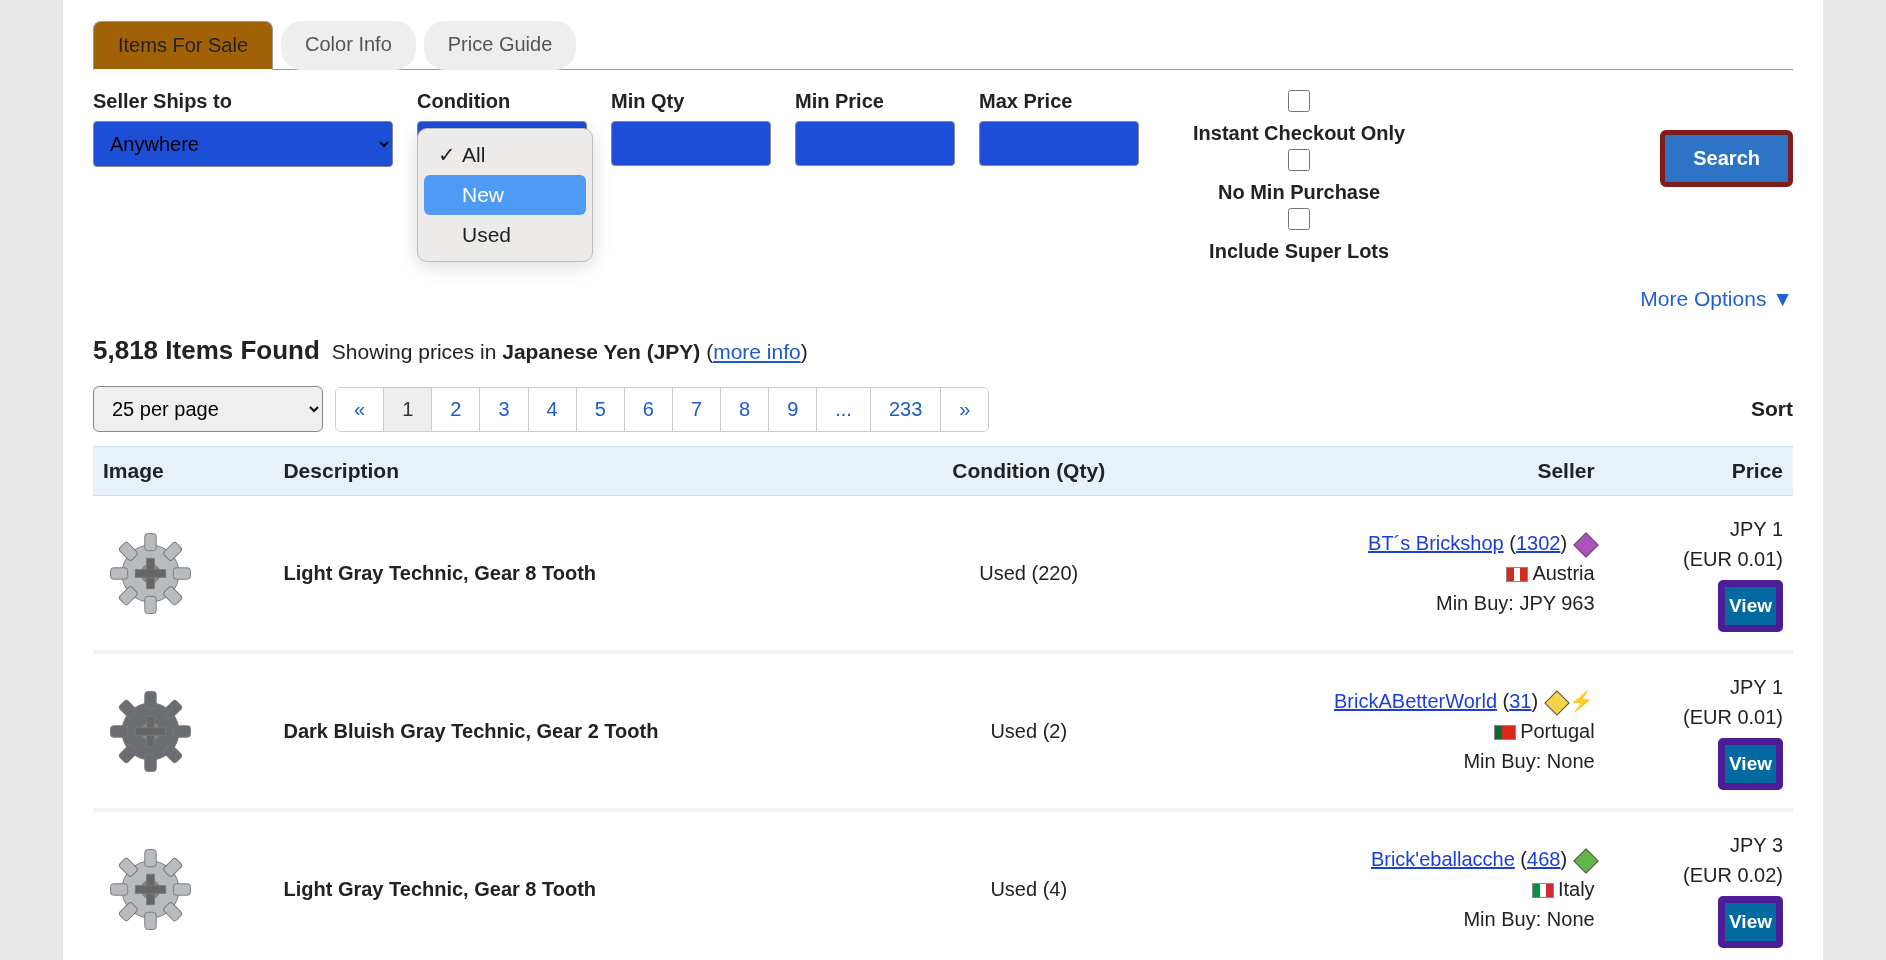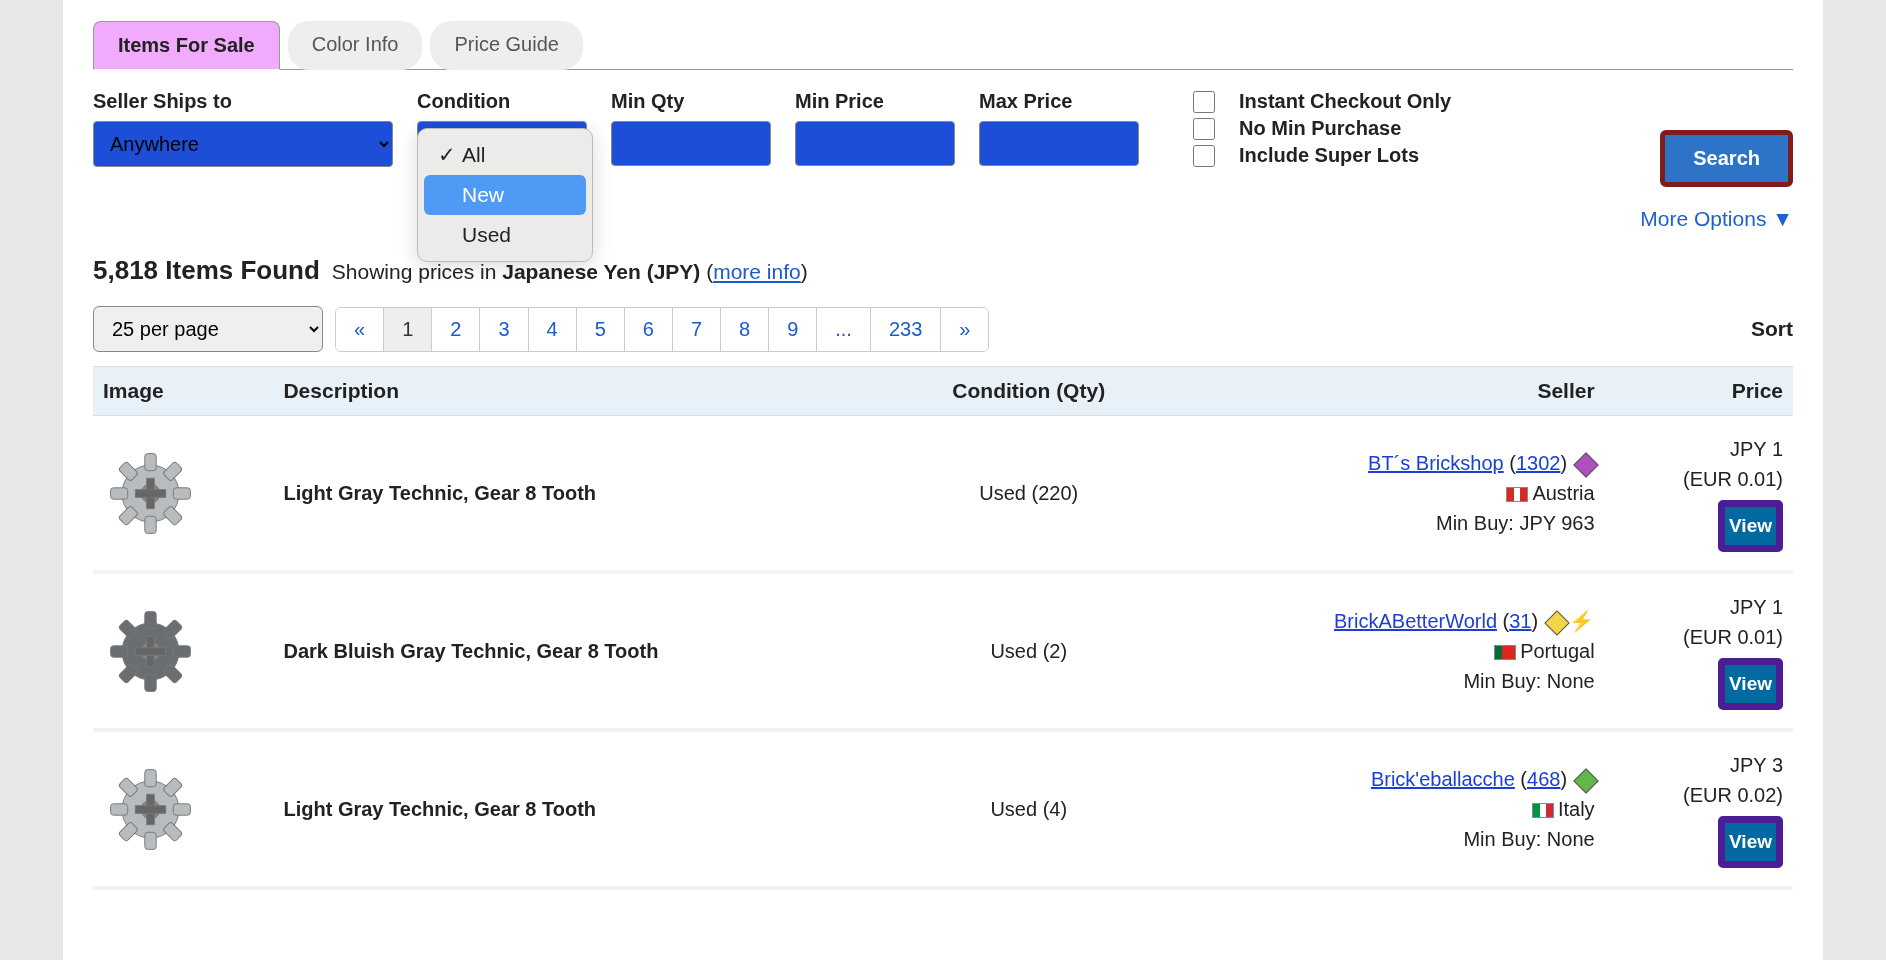--- a/index.html
+++ b/index.html
@@ -1,28 +1,28 @@
 <!DOCTYPE html>
 <html><head>
 <meta charset="utf-8">
 <style>
 * { margin: 0; padding: 0; box-sizing: border-box; }
 body { font-family: Verdana, Geneva, sans-serif; background: #e8e8e8; color: #222; font-size: 16px; }
 .page-wrap { max-width: 1760px; margin: 0 auto; background: #fff; padding: 0 30px 30px 30px; min-height: 100vh; }
 .tabs { border-bottom: 1px solid #999; display: flex; gap: 8px; padding-top: 20px; }
 .tab { padding: 12px 24px; border-radius: 8px 8px 0 0; font-size: 20px; cursor: pointer; position: relative; top: 1px; }
-.tab.active { background: #f0abfc; border: 1px solid #999; border-bottom: 1px solid #fff; font-weight: 700; }
+.tab.active { background: #a16207; border: 1px solid #999; border-bottom: 1px solid #fff; font-weight: 400; }
 .tab.inactive { background: #eee; color: #555; border-radius: 21px; }
 .filters { display: flex; gap: 24px; padding: 20px 0 10px 0; align-items: flex-start; }
 .filter-col label { display: block; font-weight: bold; font-size: 20px; margin-bottom: 8px; }
 .filter-col select, .filter-col input[type="text"] { font-size: 20px; padding: 10px 12px; border: 1px solid #888; border-radius: 4px; background: #1d4ed8; }
 .filter-col select { min-width: 300px; }
 .filter-col input[type="text"] { width: 160px; }
 .checks { margin-left: 30px; }
-.check-row { display: flex; align-items: center; gap: 24px; font-size: 20px; font-weight: bold; margin-bottom: 4px; }
+.check-row { display: flex; align-items: center; gap: 10px; font-size: 20px; font-weight: bold; margin-bottom: 4px; flex-direction: column; }
 .check-row input[type="checkbox"] { width: 22px; height: 22px; }
 .search-btn-col { margin-left: auto; display: flex; align-items: center; padding-top: 40px; }
 .btn-primary { background: #2e74c6; color: #fff; font-weight: bold; font-size: 20px; padding: 12px 28px; border: 5px solid #7f1d1d; border-radius: 6px; cursor: pointer; }
 .condition-wrap { position: relative; }
 .dropdown-open { position: absolute; top: 38px; left: 0; width: 176px; background: #ecebea; border: 1px solid #bbb; border-radius: 10px; box-shadow: 0 4px 20px rgba(0,0,0,0.15); padding: 6px; z-index: 10; }
 .dropdown-open .opt { padding: 8px 14px; font-size: 21px; border-radius: 6px; cursor: pointer; display: flex; align-items: center; gap: 8px; }
 .dropdown-open .opt .check { width: 16px; display: inline-block; }
 .dropdown-open .opt.highlight { background: #4e9af5; color: #fff; }
 .more-options { text-align: right; color: #2060d0; font-size: 21px; padding: 10px 0 18px 0; cursor: pointer; }
 .results-head { display: flex; align-items: baseline; gap: 12px; padding: 6px 0 20px 0; font-size: 21px; }
@@ -207,21 +207,21 @@
                 <rect x="44" y="8" width="12" height="18" rx="3" transform="rotate(180 50 50)"></rect>
                 <rect x="44" y="8" width="12" height="18" rx="3" transform="rotate(225 50 50)"></rect>
                 <rect x="44" y="8" width="12" height="18" rx="3" transform="rotate(270 50 50)"></rect>
                 <rect x="44" y="8" width="12" height="18" rx="3" transform="rotate(315 50 50)"></rect>
                 <circle cx="50" cy="50" r="10" fill="#888"></circle>
                 <rect x="46" y="34" width="8" height="32" fill="#666"></rect>
                 <rect x="34" y="46" width="32" height="8" fill="#666"></rect>
               </g>
             </svg>
           </td>
-          <td class="desc">Dark Bluish Gray Technic, Gear 8 Tooth</td>
+          <td class="desc">Dark Bluish Gray Technic, Gear 2 Tooth</td>
           <td class="cond-cell">Used <span class="qty">(2)</span></td>
           <td class="seller-cell"><a href="#">BrickABetterWorld</a> (<a href="#">31</a>) <span class="cube" style="background:#f5d548;"></span><span class="bolt">⚡</span><br><span class="flag" style="background:linear-gradient(to right,#046a38 33%,#da291c 33% 66%,#da291c 66%);"></span>Portugal<br>Min Buy: None</td>
           <td class="price-cell">JPY 1<br>(EUR 0.01)<br><button class="btn-view">View</button></td>
         </tr>
         <tr>
           <td class="img-cell">
             <svg viewBox="0 0 100 100">
               <g fill="#b9bcbf" stroke="#777" stroke-width="1">
                 <circle cx="50" cy="50" r="30"></circle>
                 <rect x="44" y="8" width="12" height="18" rx="3" transform="rotate(0 50 50)"></rect>

